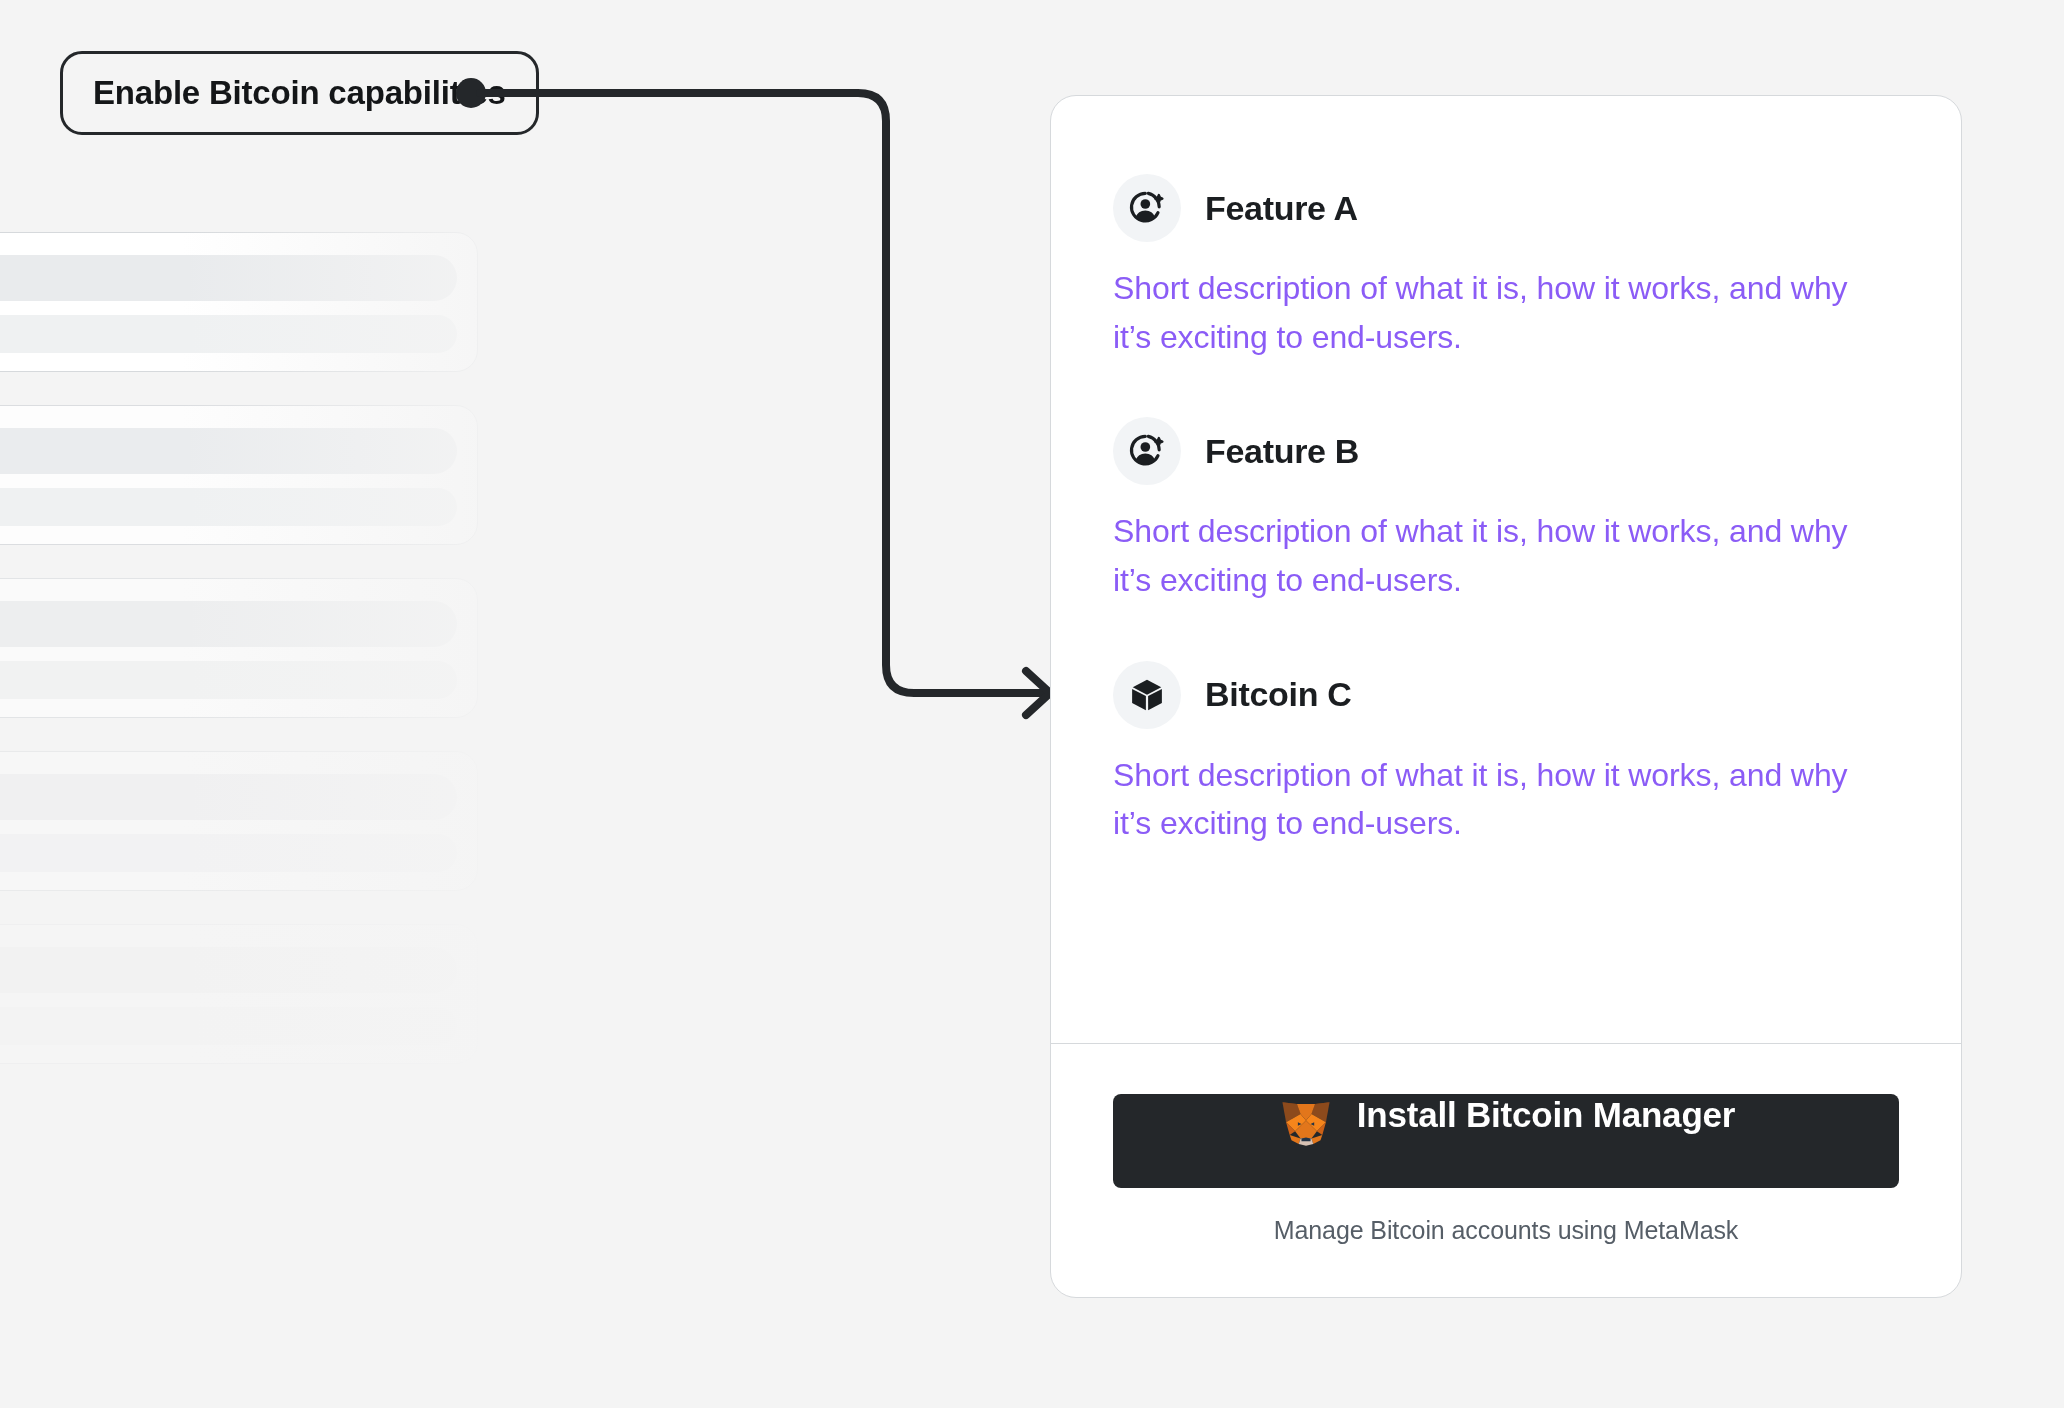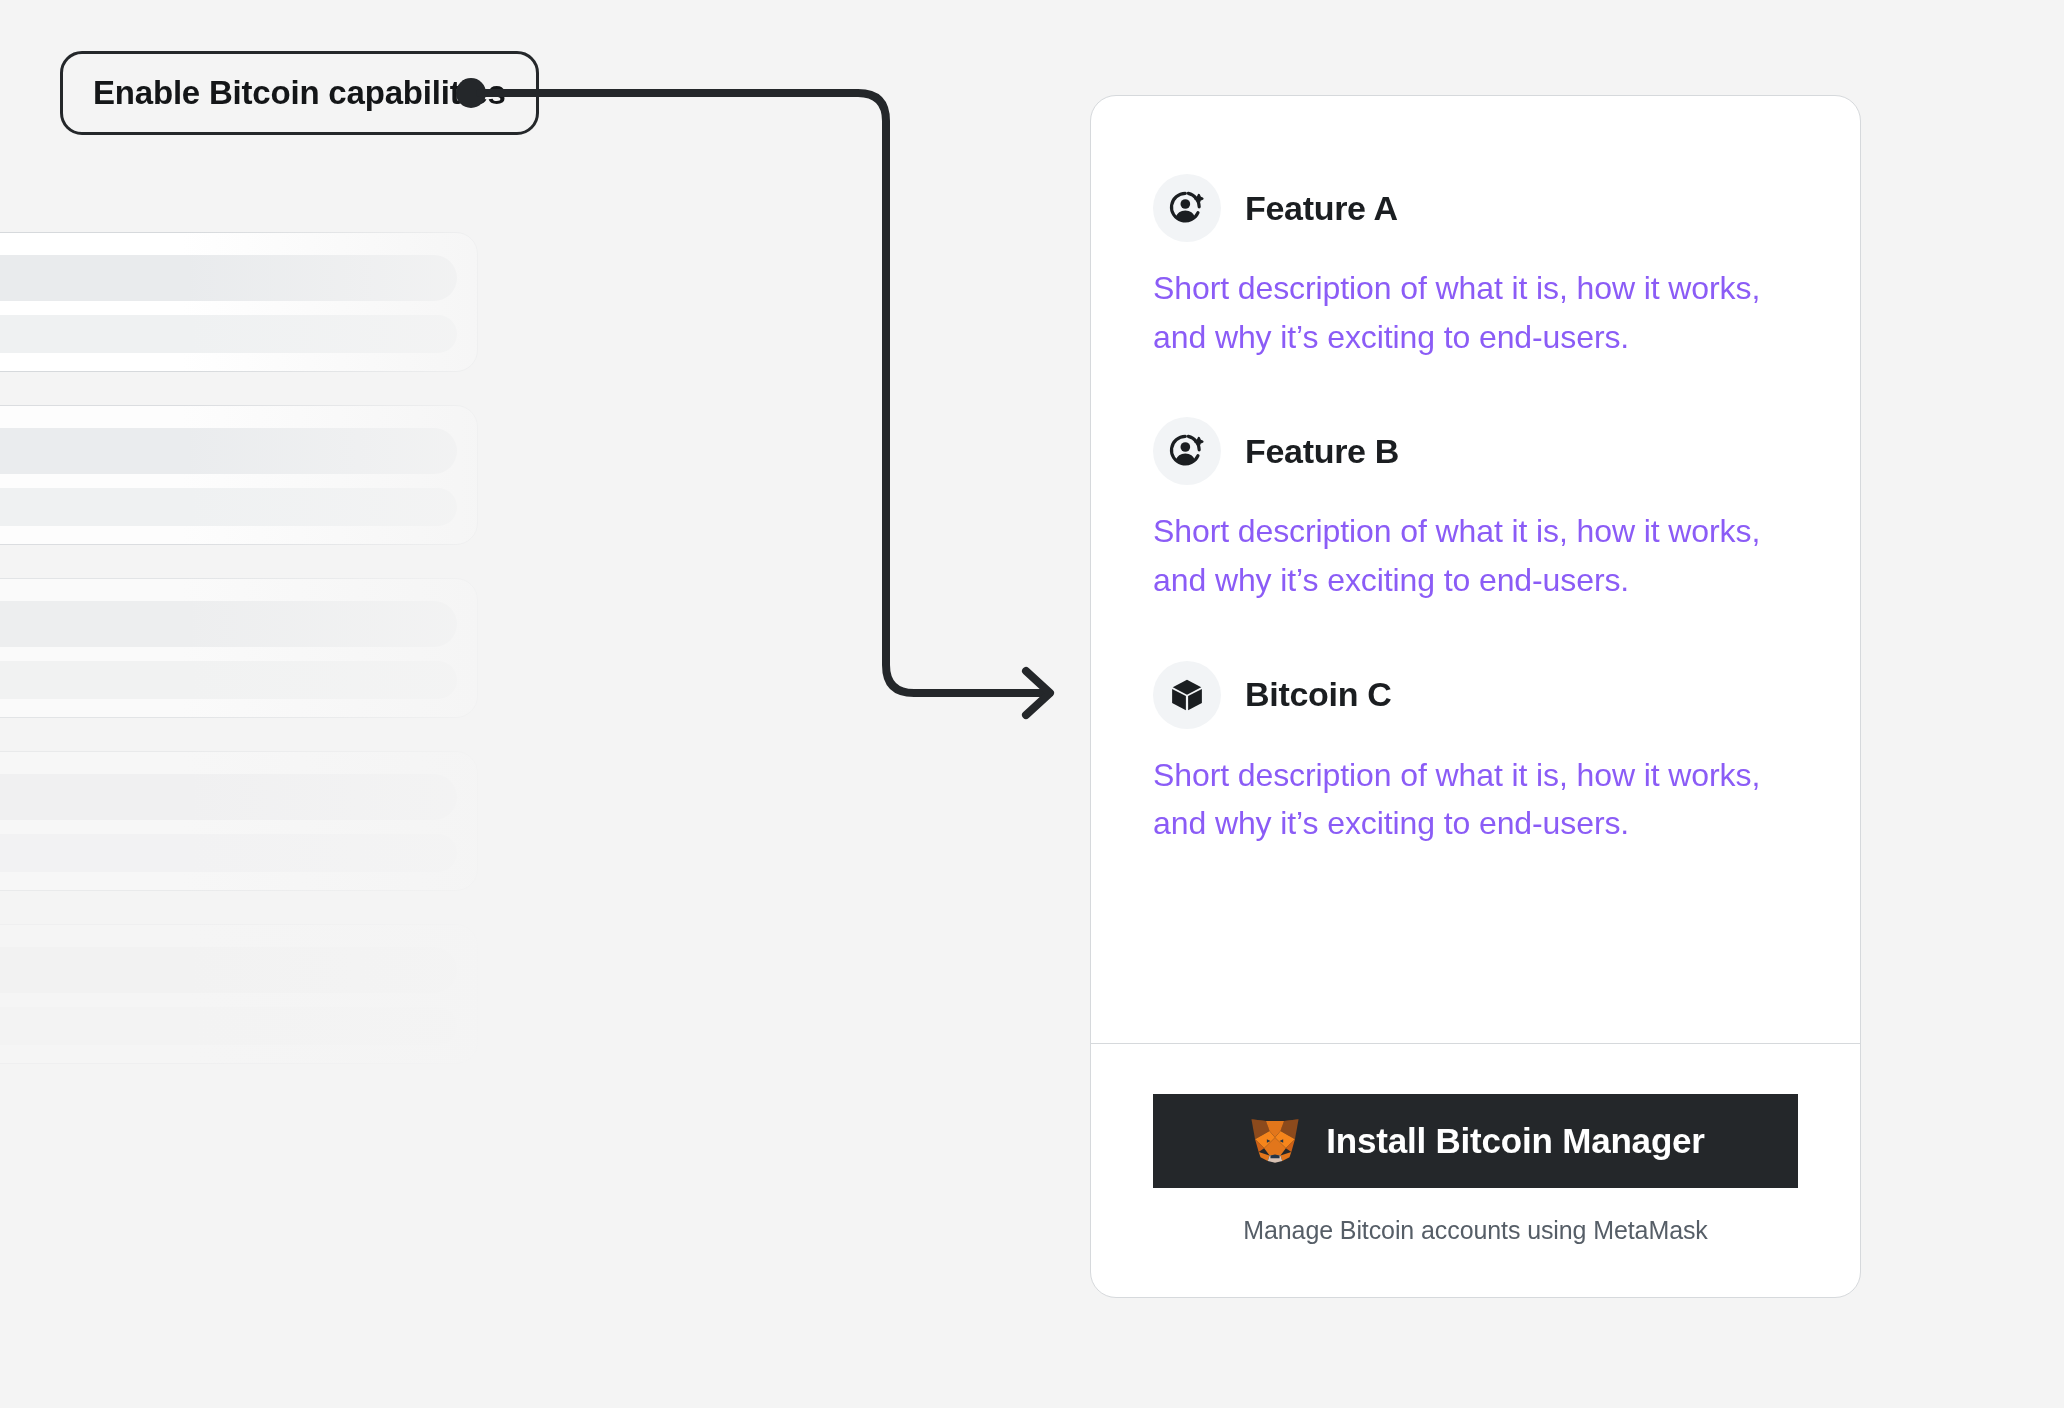--- a/index.html
+++ b/index.html
@@ -87,23 +87,23 @@
   #connector-svg {
     position: absolute;
     left: 0; top: 0;
     width: 2064px; height: 1408px;
     pointer-events: none;
   }
 
   
   #feature-card {
     position: absolute;
-    left: 1090px;
+    left: 1050px;
     top: 95px;
-    width: 771px;
+    width: 912px;
     height: 1203px;
     box-sizing: border-box;
     background: #ffffff;
     border: 1px solid #d6d9dc;
     border-radius: 26px;
     display: flex;
     flex-direction: column;
   }
   #features-section {
     padding: 78px 62px 0 62px;
@@ -151,28 +151,28 @@
   #cta-section {
     padding: 50px 62px 52px 62px;
     text-align: center;
   }
   #install-button {
     width: 100%;
     height: 94px;
     box-sizing: border-box;
     background: #24272a;
     border: none;
-    border-radius: 0;
+    border-radius: 8px;
     color: #ffffff;
     font-family: "Liberation Sans", sans-serif;
     font-size: 35px;
     font-weight: 700;
     letter-spacing: -0.2px;
     display: flex;
-    align-items: center;
+    align-items: flex-start;
     justify-content: center;
     gap: 22px;
     cursor: pointer;
   }
   #cta-subtext {
     margin-top: 28px;
     font-size: 25px;
     color: #565e67;
     letter-spacing: -0.1px;
   }

